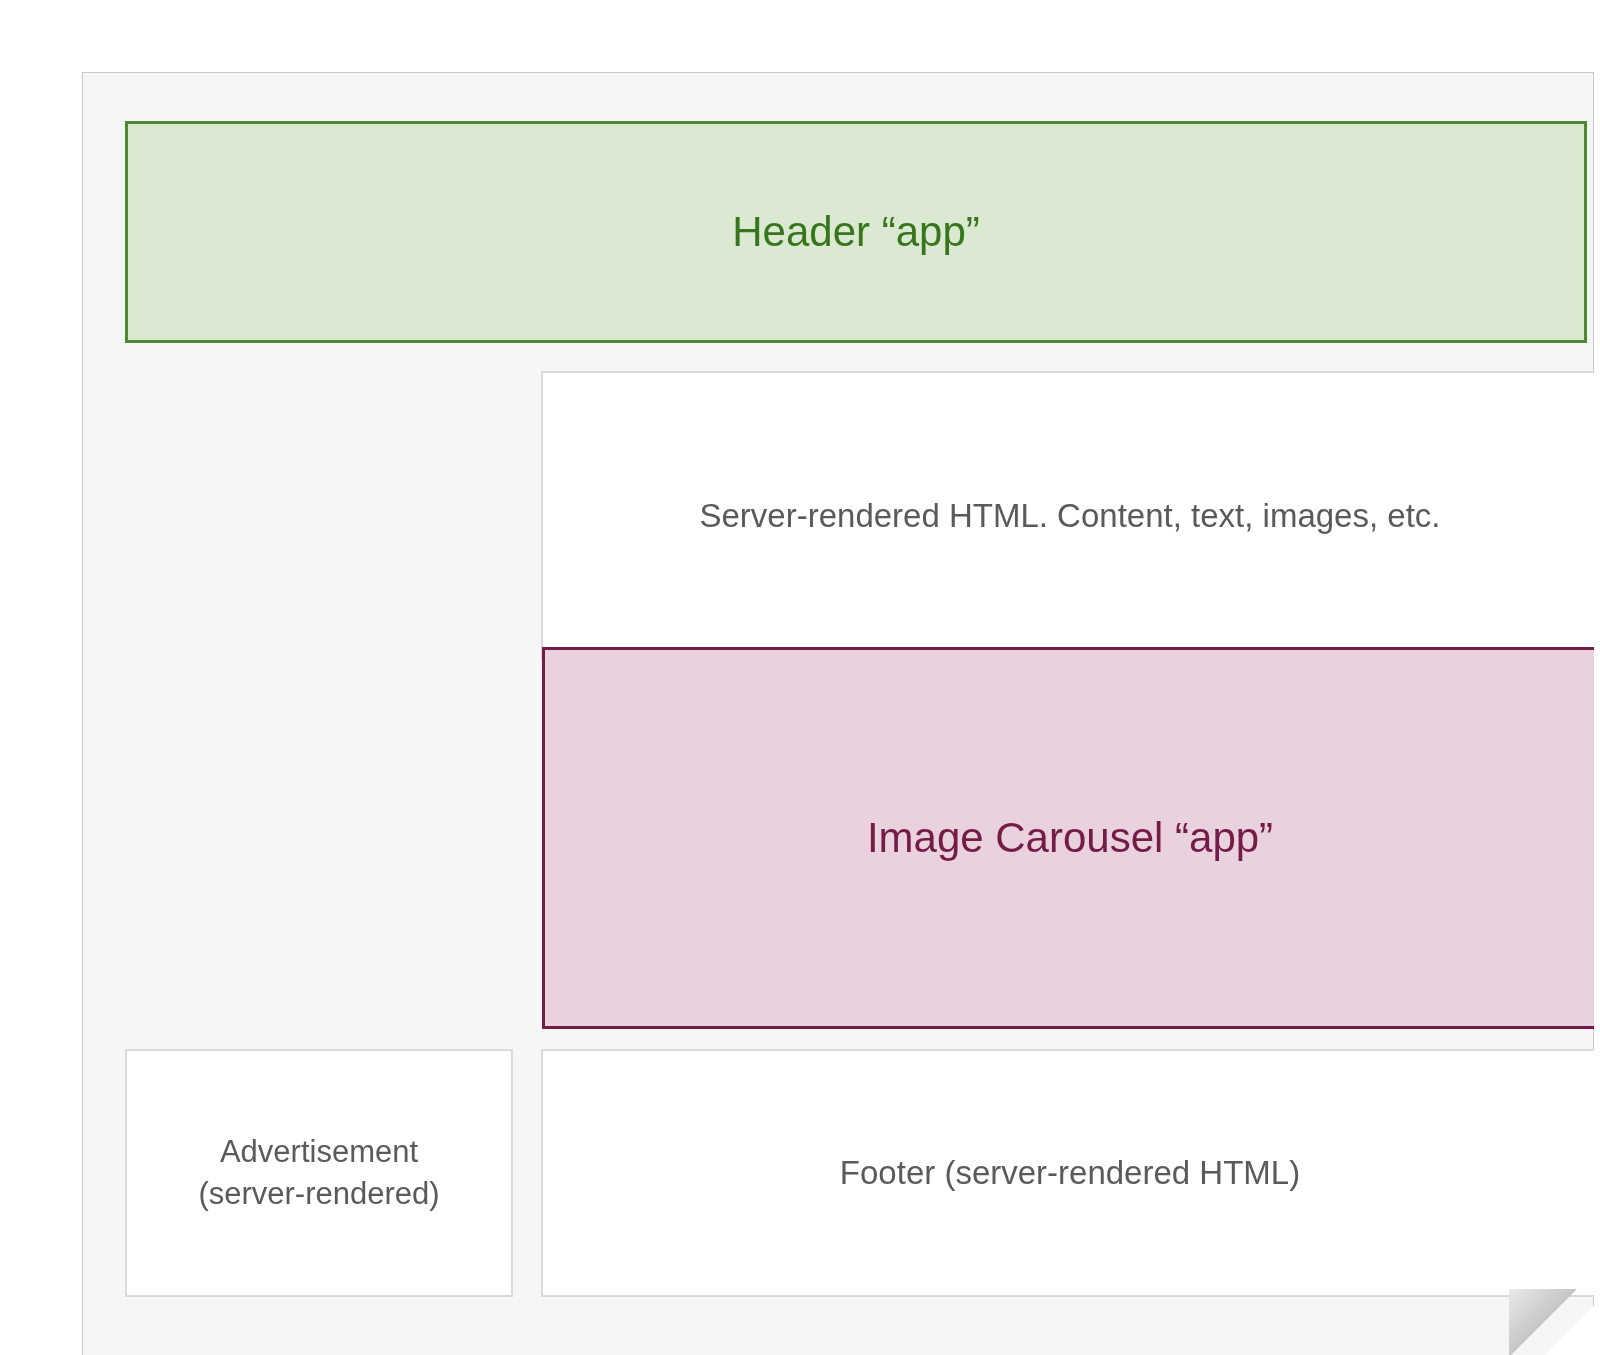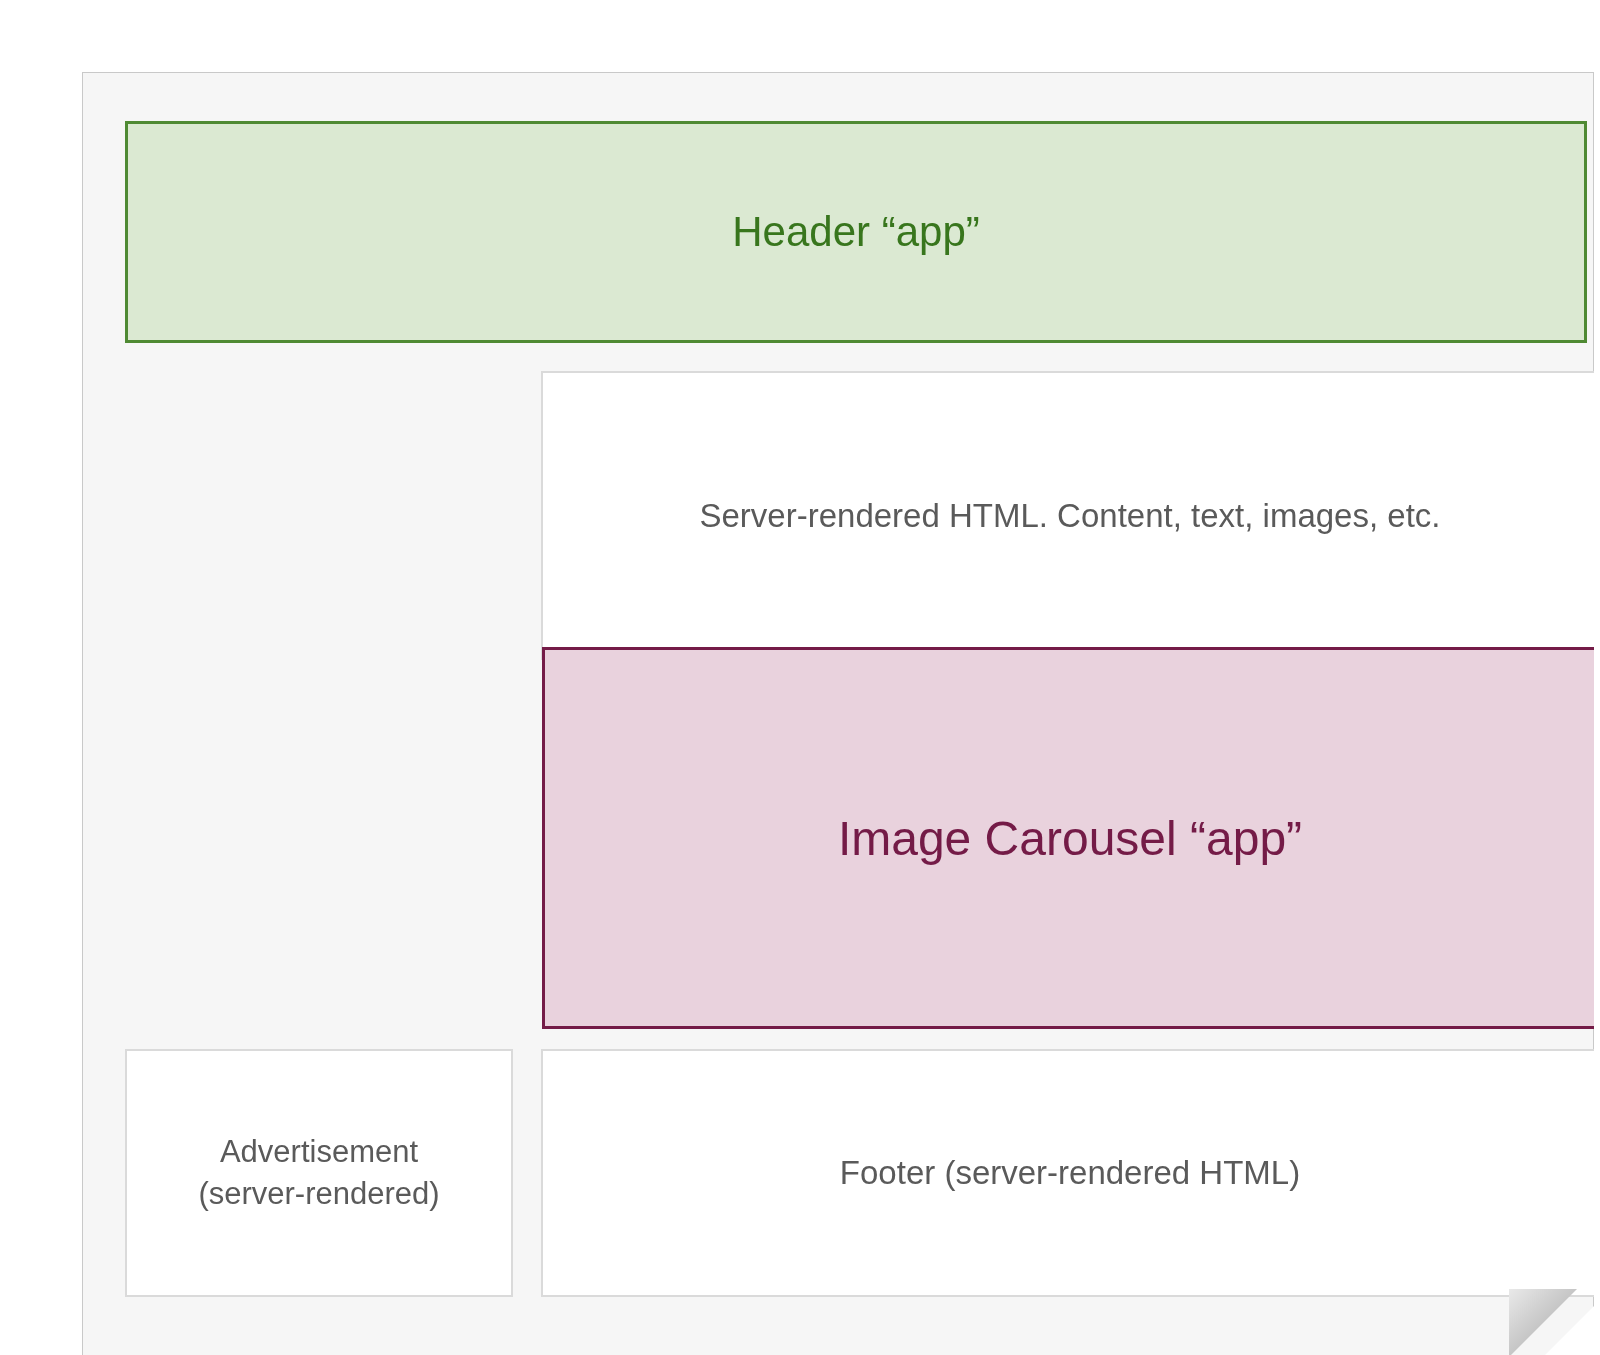--- a/index.html
+++ b/index.html
@@ -80,21 +80,21 @@
     font-size: 33px;
   }
   .box-carousel {
     left: 443px;
     top: 558px;
     width: 1056px;
     height: 382px;
     background: #e9d2dd;
     border: 3px solid #741b47;
     color: #741b47;
-    font-size: 48px;
+    font-size: 42px;
   }
   .box-ad {
     left: 26px;
     top: 960px;
     width: 388px;
     height: 248px;
     background: #ffffff;
     border: 2px solid #dadada;
     color: #5a5a5a;
     font-size: 31px;

